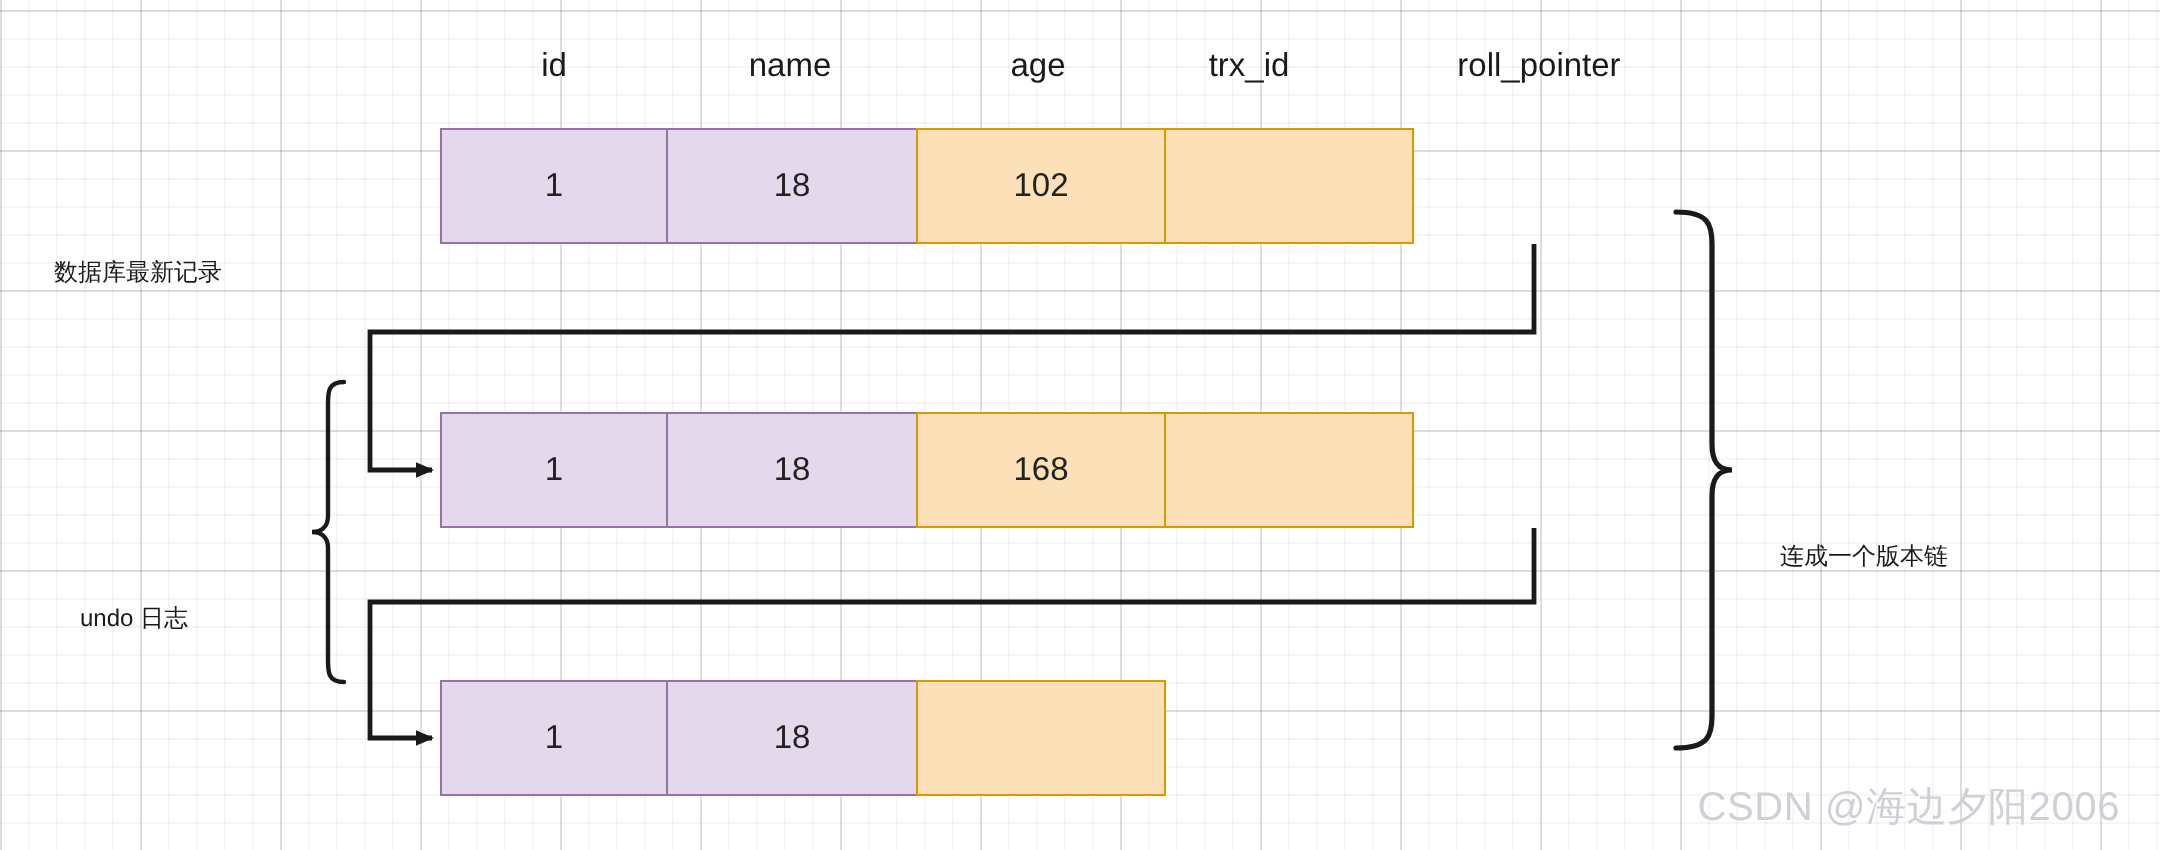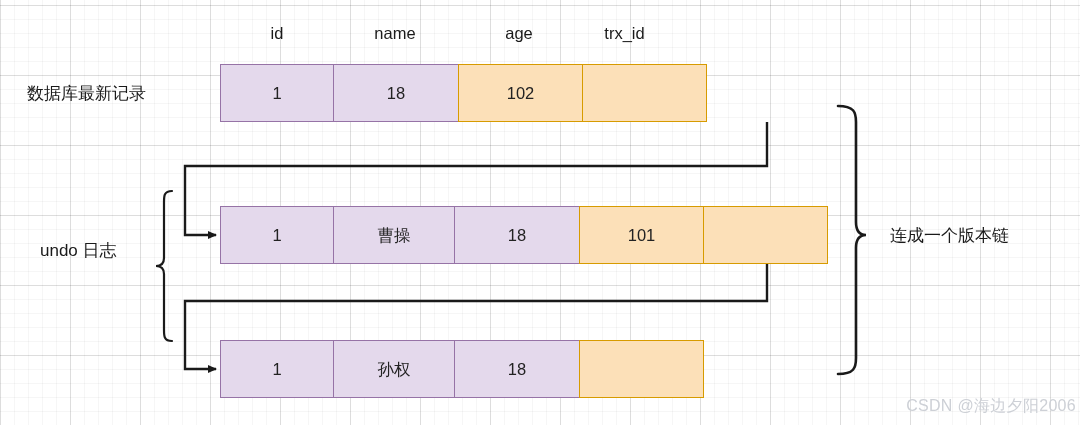--- a/index.html
+++ b/index.html
@@ -71,29 +71,30 @@
   }
   .c-id     { width: 114px; }
   .c-name   { width: 122px; }
   .c-age    { width: 126px; }
   .c-trx    { width: 125px; }
   .c-roll   { width: 125px; }
 
   
   .side-label {
     position: absolute;
-    font-size: 17px;
+    font-size: 12px;
     color: #1a1a1a;
     white-space: nowrap;
+    margin-top: 46px;
   }
   .watermark {
     position: absolute;
-    right: 4px;
+    right: 20px;
     bottom: 8px;
-    font-size: 16px;
+    font-size: 20px;
     color: #cdd0d6;
     white-space: nowrap;
     letter-spacing: 0.3px;
   }
   svg.overlay {
     position: absolute;
     left: 0;
     top: 0;
     width: 1080px;
     height: 425px;
@@ -103,39 +104,38 @@
 </style>
 </head>
 <body>
 
 <div id="canvas">
 
   <div class="col-header" style="left:220px; width:114px;">id</div>
   <div class="col-header" style="left:456px; width:126px;">age</div>
   <div class="col-header" style="left:334px; width:122px;">name</div>
   <div class="col-header" style="left:562px; width:125px;">trx_id</div>
+  <div class="col-header" style="left:707px; width:125px;">roll_pointer</div>
 
   <div class="record-row" style="top:64px;">
     <div class="cell purple c-id">1</div>
     <div class="cell purple c-age">18</div>
     <div class="cell orange c-trx">102</div>
     <div class="cell orange c-roll"></div>
   </div>
 
   <div class="record-row" style="top:206px;">
     <div class="cell purple c-id">1</div>
-    <div class="cell purple c-name">曹操</div>
     <div class="cell purple c-age">18</div>
-    <div class="cell orange c-trx">101</div>
+    <div class="cell orange c-trx">168</div>
     <div class="cell orange c-roll"></div>
   </div>
 
   <div class="record-row" style="top:340px;">
     <div class="cell purple c-id">1</div>
-    <div class="cell purple c-name">孙权</div>
     <div class="cell purple c-age">18</div>
     <div class="cell orange c-roll"></div>
   </div>
 
   <svg class="overlay" viewBox="0 0 1080 425">
     <defs>
       <marker id="arrowHead" markerWidth="9" markerHeight="9" refX="8" refY="4.5" orient="auto" markerUnits="userSpaceOnUse">
         <path d="M0,0.6 L9,4.5 L0,8.4 z" fill="#1a1a1a"></path>
       </marker>
     </defs>
@@ -156,19 +156,19 @@
              C854,106 856,112 856,122
              L856,222
              C856,232 860,235 866,235
              C860,235 856,238 856,248
              L856,358
              C856,368 854,374 838,374" fill="none" stroke="#1a1a1a" stroke-width="2.6" stroke-linecap="round"></path>
   </svg>
 
   <div class="side-label" style="left:27px; top:82px;">数据库最新记录</div>
 
-  <div class="side-label" style="left:40px; top:239px;">undo 日志</div>
+  <div class="side-label" style="left:40px; top:255px;">undo 日志</div>
 
   <div class="side-label" style="left:890px; top:224px;">连成一个版本链</div>
 
   <div class="watermark">CSDN @海边夕阳2006</div>
 
 </div>
 
 </body></html>

